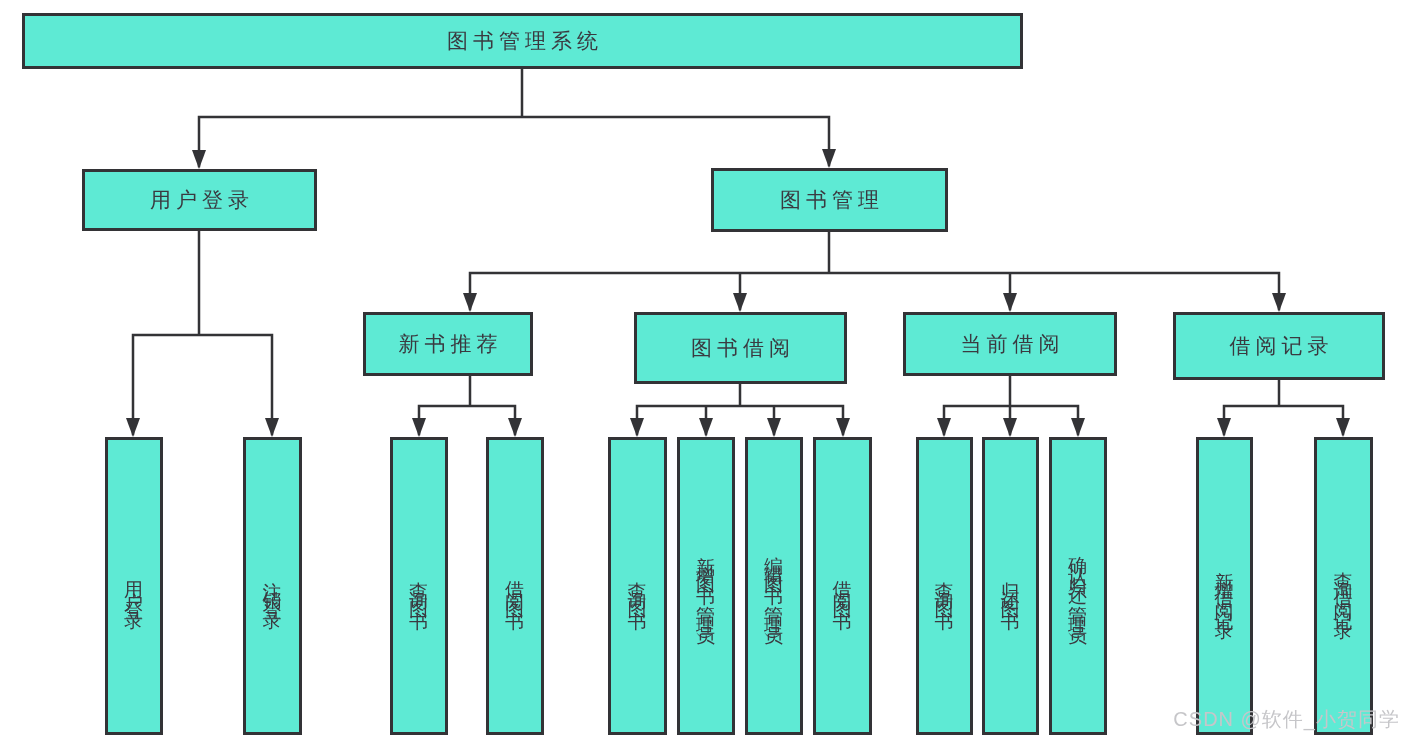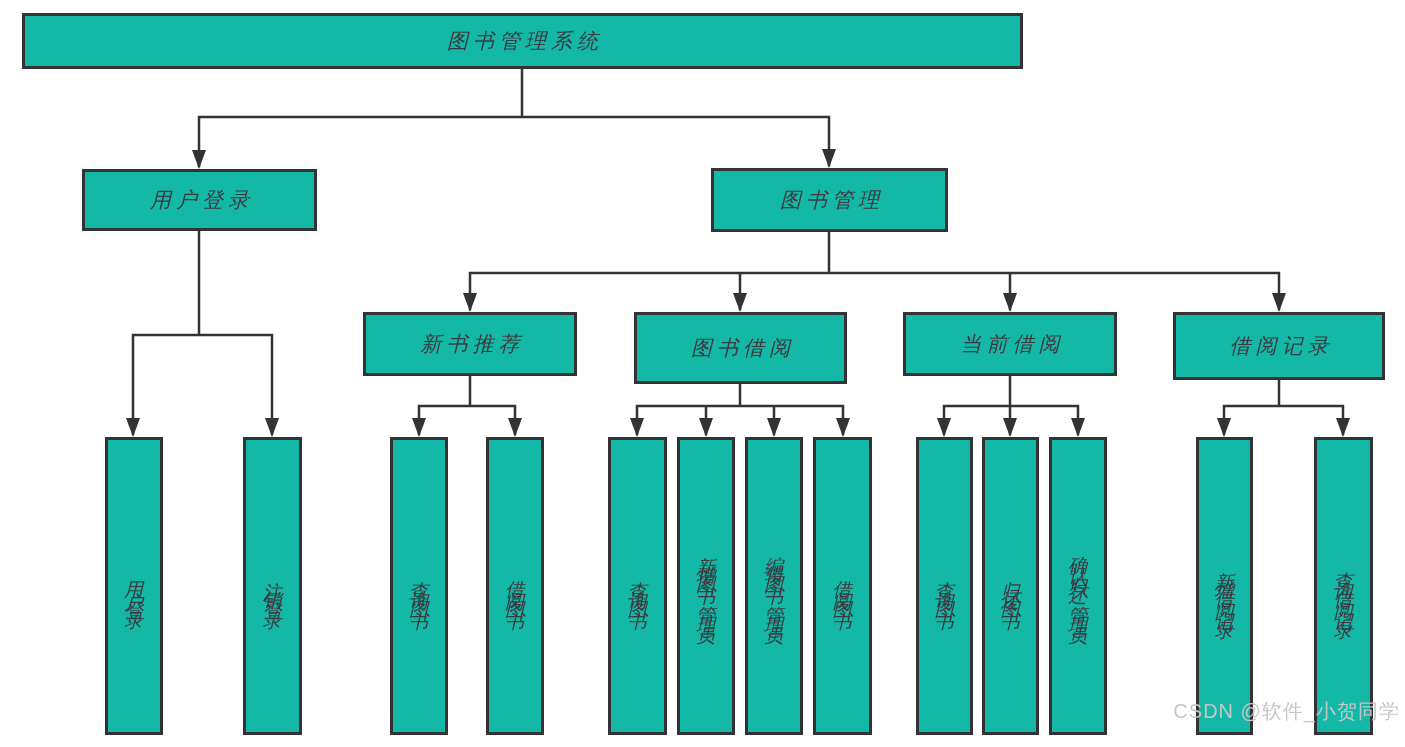--- a/index.html
+++ b/index.html
@@ -18,57 +18,56 @@
   .connectors {
     position: absolute;
     left: 0; top: 0;
     width: 1405px;
     height: 747px;
   }
   .box {
     position: absolute;
     box-sizing: border-box;
     border: 3px solid #333336;
-    background: #14b8a6;
+    background: #5eead4;
     display: flex;
     align-items: center;
     justify-content: center;
-    font-style: italic;
   }
   .h-label {
     color: #3a3a40;
     font-size: 21px;
     letter-spacing: 5px;
     white-space: nowrap;
     text-indent: 5px; 
   }
   .v-label {
     color: #3a3a40;
     font-size: 19px;
     writing-mode: vertical-rl;
     letter-spacing: 10px;
     line-height: 1;
     white-space: nowrap;
   }
   .watermark {
     position: absolute;
     right: 5px;
-    bottom: 22px;
+    bottom: 14px;
     color: #c6c6c9;
     font-size: 20px;
     letter-spacing: 1px;
     white-space: nowrap;
     pointer-events: none;
     z-index: 5;
   }
   
   #n-root  { left: 22px;   top: 13px;  width: 1001px; height: 56px; }
   #n-ul    { left: 82px;   top: 169px; width: 235px;  height: 62px; }
   #n-bm    { left: 711px;  top: 168px; width: 237px;  height: 64px; text-align: center; }
-  #n-rec   { left: 363px;  top: 312px; width: 214px;  height: 64px; }
+  #n-rec   { left: 363px;  top: 312px; width: 170px;  height: 64px; }
   #n-bor   { left: 634px;  top: 312px; width: 213px;  height: 72px; }
   #n-cur   { left: 903px;  top: 312px; width: 214px;  height: 64px; }
   #n-log   { left: 1173px; top: 312px; width: 212px;  height: 68px; }
   .leaf    { top: 437px; height: 298px; }
   #lf-1  { left: 105px;  width: 58px; }
   #lf-2  { left: 243px;  width: 59px; }
   #lf-3  { left: 390px;  width: 58px; }
   #lf-4  { left: 486px;  width: 58px; }
   #lf-5  { left: 608px;  width: 59px; }
   #lf-6  { left: 677px;  width: 58px; }

